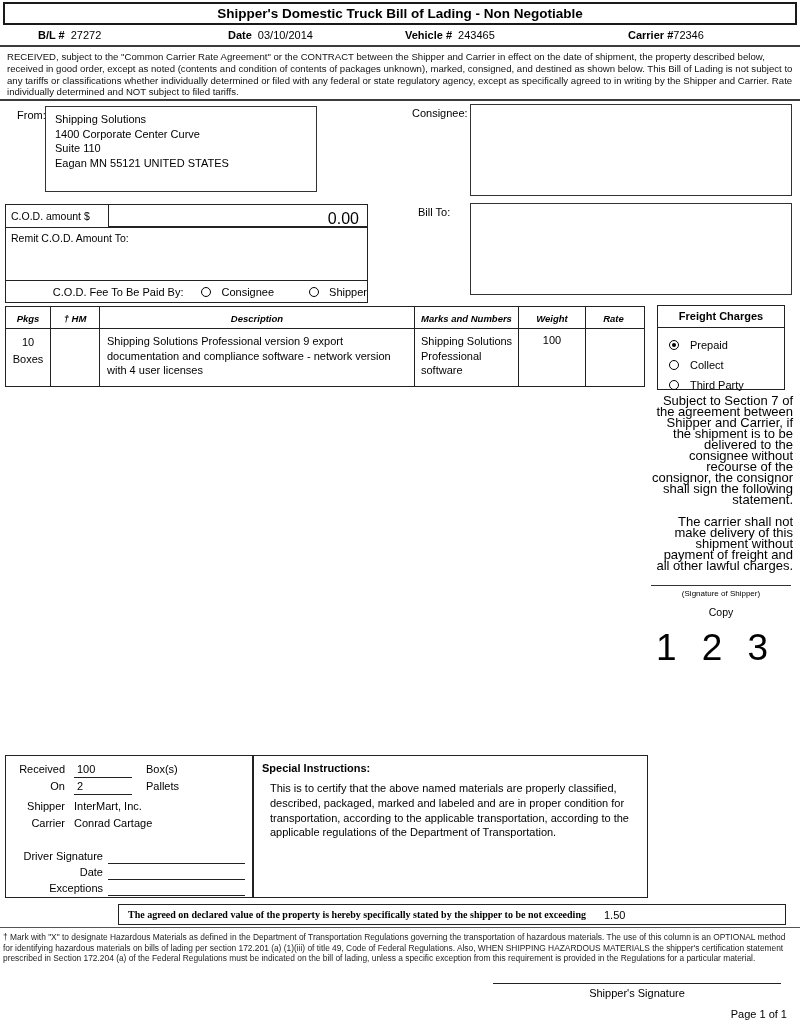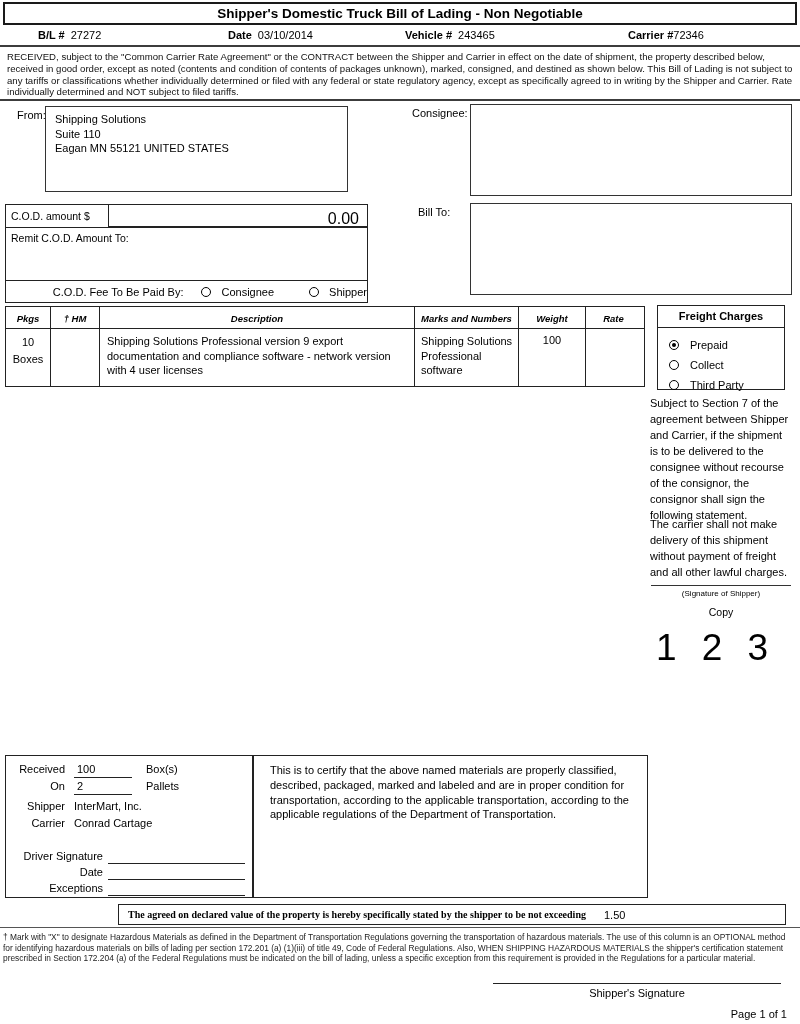--- a/index.html
+++ b/index.html
@@ -18,21 +18,21 @@
 
   .rule { left:0; width:800px; height:2px; background:#3c3c3c; }
   .rule-1 { top:45px; } .rule-2 { top:99px; }
   .rule-thin { left:0; width:800px; height:1px; background:#555; top:927px; }
 
   .legal { left:7px; top:51px; width:788px; font-size:9.6px; line-height:11.8px; color:#111; }
 
   
   .field-label { font-size:11px; }
   .from-label { left:17px; top:109px; }
-  .from-box { left:45px; top:106px; width:303px; height:86px; border:1px solid #333; padding:5px 6px 0 9px; font-size:11px; line-height:14.5px; }
+  .from-box { left:45px; top:106px; width:272px; height:86px; border:1px solid #333; padding:5px 6px 0 9px; font-size:11px; line-height:14.5px; }
   .consignee-label { left:412px; top:107px; }
   .consignee-box { left:470px; top:104px; width:322px; height:92px; border:1px solid #333; }
   .billto-label { left:418px; top:206px; }
   .billto-box { left:470px; top:203px; width:322px; height:92px; border:1px solid #333; }
 
   
   .cod-outer { left:5px; top:204px; width:363px; height:77px; border:1px solid #222; }
   .cod-amount-row { display:flex; height:23px; }
   .cod-amount-label { width:103px; border-right:1px solid #222; border-bottom:1px solid #222; font-size:10.5px; padding:5px 10px 0 5px; }
   .cod-amount-value { flex:1; border-bottom:2px solid #222; text-align:right; font-size:16px; padding:5px 8px 0 0; }
@@ -55,21 +55,21 @@
   .td.c4 { padding:5px 4px 0 6px; line-height:14.5px; }
   .td.c5 { text-align:center; padding-top:5px; }
 
   
   .freight-box { left:657px; top:305px; width:128px; height:85px; border:1.5px solid #222; }
   .freight-title { height:22px; border-bottom:1.5px solid #222; font-size:11px; font-weight:bold; text-align:center; line-height:20px; }
   .freight-options { padding:7px 0 0 11px; }
   .freight-opt { display:flex; align-items:center; gap:11px; height:20px; font-size:11px; }
 
   
-  .clause { left:650px; width:143px; font-size:11px; line-height:16px; }
+  .clause { left:650px; width:143px; font-size:13px; line-height:11px;text-align:right; }
   .clause-1 { top:395px; }
   .clause-2 { top:516px; }
   .sig-line { left:651px; top:585px; width:140px; height:1px; background:#333; }
   .sig-caption { left:650px; top:589px; width:142px; text-align:center; font-size:8px; }
   .copy-label { left:650px; top:606px; width:142px; text-align:center; font-size:10.5px; }
   .copy-numbers { left:656px; top:629px; width:112px; display:flex; justify-content:space-between; font-size:37px; line-height:1; }
 
   
   .received-box { left:5px; top:755px; width:248px; height:143px; border:1.5px solid #222; font-size:11px; }
   .rb-row { position:absolute; height:16px; width:100%; }
@@ -112,20 +112,21 @@
   <span class="info-item" style="left:628px"><b style="margin-right:0">Carrier #</b><span>72346</span></span>
 </div>
 
 <div class="abs rule rule-1"></div>
 <p class="abs legal">RECEIVED, subject to the "Common Carrier Rate Agreement" or the CONTRACT between the Shipper and Carrier in effect on the date of shipment, the property described below, received in good order, except as noted (contents and condition of contents of packages unknown), marked, consigned, and destined as shown below. This Bill of Lading is not subject to any tariffs or classifications whether individually determined or filed with any federal or state regulatory agency, except as specifically agreed to in writing by the Shipper and Carrier. Rate individually determined and NOT subject to filed tariffs.</p>
 <div class="abs rule rule-2"></div>
 
 <span class="abs field-label from-label">From:</span>
 <div class="abs from-box">
   <div>Shipping Solutions</div>
+  <div>1400 Corporate Center Curve</div>
   <div>Suite 110</div>
   <div>Eagan MN 55121 UNITED STATES</div>
 </div>
 
 <span class="abs field-label consignee-label">Consignee:</span>
 <div class="abs consignee-box"></div>
 
 <div class="abs cod-outer">
   <div class="cod-amount-row">
     <div class="cod-amount-label">C.O.D. amount $</div>
@@ -223,20 +224,21 @@
     <span class="rb-label-wide">Date</span>
     <span class="rb-sigline"></span>
   </div>
   <div class="rb-row" style="top:126px">
     <span class="rb-label-wide">Exceptions</span>
     <span class="rb-sigline"></span>
   </div>
 </div>
 
 <div class="abs special-box">
+  <div class="special-title">Special Instructions:</div>
   <p class="special-body">This is to certify that the above named materials are properly classified, described, packaged, marked and labeled and are in proper condition for transportation, according to the applicable transportation, according to the applicable regulations of the Department of Transportation.</p>
 </div>
 
 <div class="abs declared-box">
   <span class="declared-serif declared-prefix">The agreed on declared value of the property is hereby specifically stated by the shipper to be not exceeding</span>
   <span class="declared-value">1.50</span>
 </div>
 
 <div class="abs rule-thin abs" style="position:absolute"></div>
 <p class="abs footnote">† Mark with "X" to designate Hazardous Materials as defined in the Department of Transportation Regulations governing the transportation of hazardous materials. The use of this column is an OPTIONAL method for identifying hazardous materials on bills of lading per section 172.201 (a) (1)(iii) of title 49, Code of Federal Regulations. Also, WHEN SHIPPING HAZARDOUS MATERIALS the shipper's certification statement prescribed in Section 172.204 (a) of the Federal Regulations must be indicated on the bill of lading, unless a specific exception from this requirement is provided in the Regulations for a particular material.</p>

